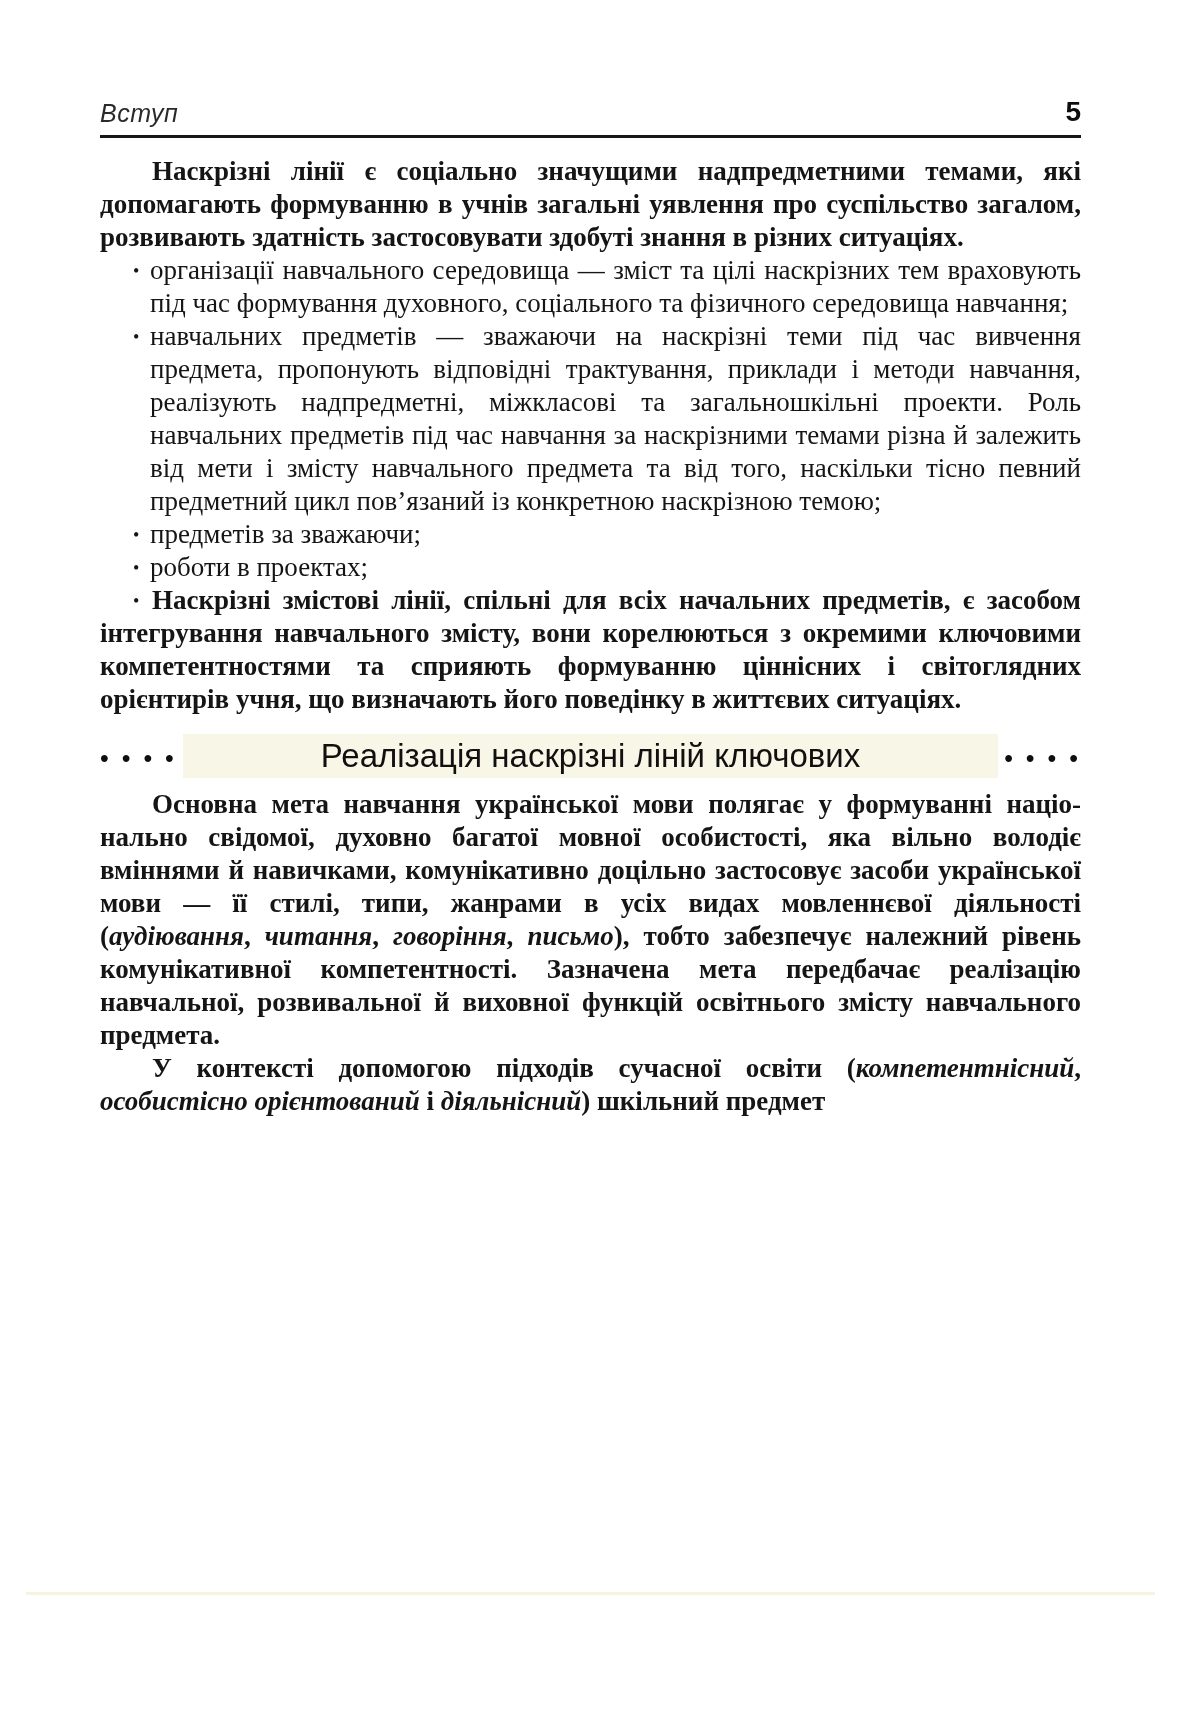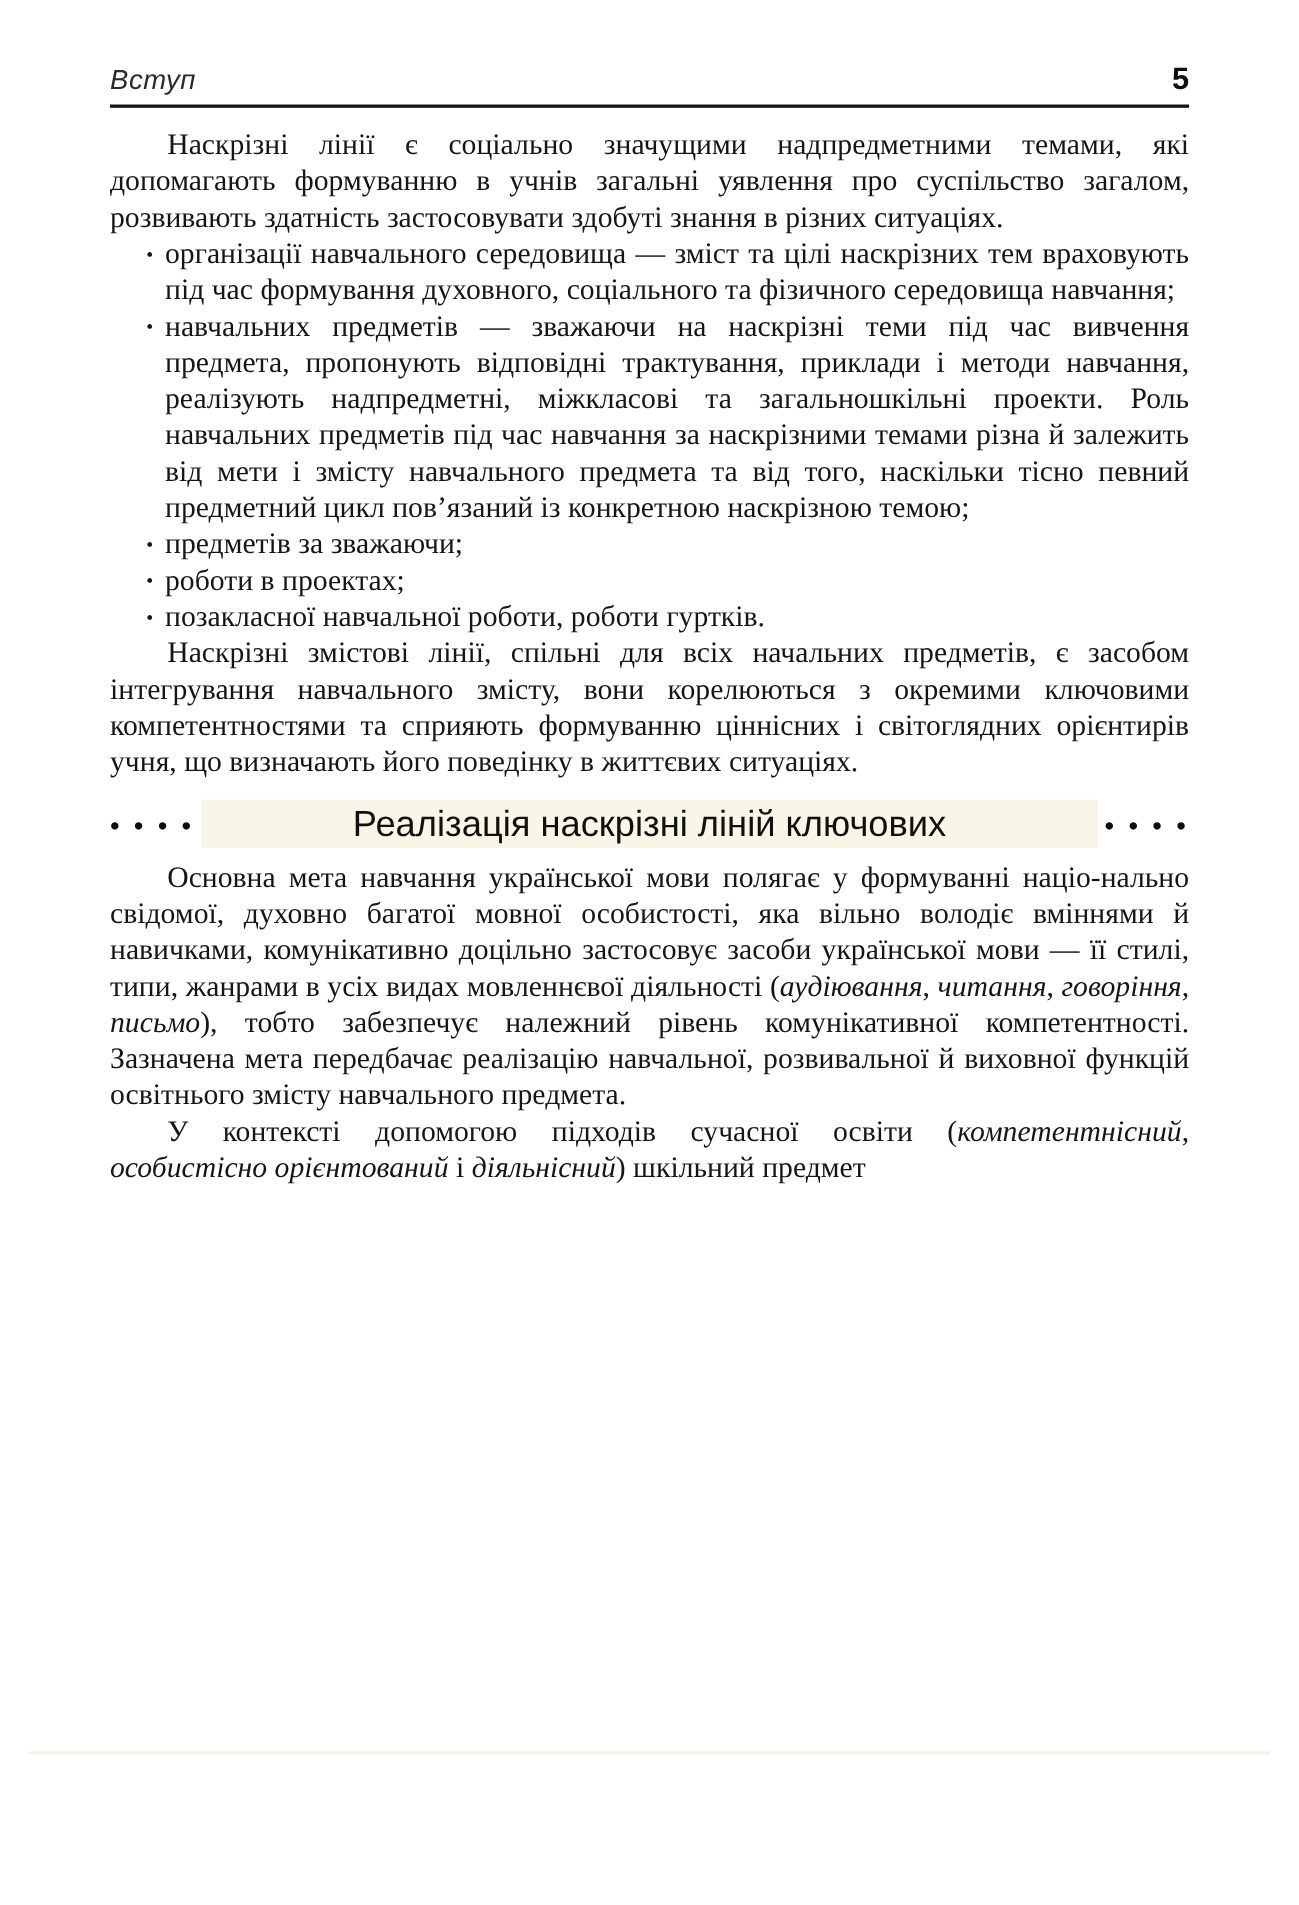--- a/index.html
+++ b/index.html
@@ -7,21 +7,21 @@
     width: 1181px; height: 1732px;
     background: #ffffff;
     font-family: "Liberation Serif", serif;
     color: #151515;
     position: relative;
     overflow: hidden;
   }
   .page {
     box-sizing: border-box;
     width: 1181px; height: 1512px;
-    padding: 56px 100px 0 100px;
+    padding: 96px 100px 0 100px;
     position: relative;
   }
   .page-header {
     display: flex;
     justify-content: space-between;
     align-items: flex-end;
     font-family: "Liberation Sans", sans-serif;
   }
   .running-title {
     font-style: italic;
@@ -40,21 +40,21 @@
     height: 0;
   }
   .page-body {
     margin-top: 17px;
     font-size: 27px;
     line-height: 33px;
     text-align: justify;
     hyphens: auto;
     -webkit-hyphens: auto;
   }
-  .para { margin: 0; text-indent: 52px; }
+  .para { margin: 0; text-indent: 52px; font-weight: bold; }
   .bullet-item {
     position: relative;
     padding-left: 50px;
     text-indent: 0;
   }
   .bullet-dot {
     position: absolute;
     left: 33px; top: 1px;
     font-size: 18px;
     color: #151515;
@@ -110,21 +110,21 @@
   <div class="header-rule"></div>
 
   <main class="page-body">
 
     <section id="intro-blocks">
         <p class="para"><span>Наскрізні лінії є соціально значущими надпредметними темами, які допомагають формуванню в учнів загальні уявлення про суспільство загалом, розвивають здатність застосовувати здобуті знання в різних ситуаціях.</span></p>
         <div class="bullet-item"><span class="bullet-dot">•</span><span>організації навчального середовища — зміст та цілі наскрізних тем враховують під час формування духовного, соціального та фізичного середовища навчання;</span></div>
         <div class="bullet-item"><span class="bullet-dot">•</span><span>навчальних предметів — зважаючи на наскрізні теми під час вивчення предмета, пропонують відповідні трактування, приклади і методи навчання, реалізують надпредметні, міжкласові та загальношкільні проекти. Роль навчальних предметів під час навчання за наскрізними темами різна й залежить від мети і змісту навчального предмета та від того, наскільки тісно певний предметний цикл пов’язаний із конкретною наскрізною темою;</span></div>
         <div class="bullet-item"><span class="bullet-dot">•</span><span>предметів за зважаючи;</span></div>
         <div class="bullet-item"><span class="bullet-dot">•</span><span>роботи в проектах;</span></div>
-        <div class="bullet-item"><span class="bullet-dot">•</span><span>позакласної навчальної роботи, роботи гуртків.</span></div>
+        <div class="bullet-item"><span class="bullet-dot">•</span></div>
         <p class="para"><span>Наскрізні змістові лінії, спільні для всіх начальних предметів, є засобом інтегрування навчального змісту, вони корелюються з окремими ключовими компетентностями та сприяють формуванню ціннісних і світоглядних орієнтирів учня, що визначають його поведінку в життєвих ситуаціях.</span></p>
       </section>
 
     <h2 class="section-heading">
       <div class="heading-row">
         <span class="heading-dots">• • • •</span>
         <span class="heading-line1">Реалізація наскрізні ліній ключових</span>
         <span class="heading-dots">• • • •</span>
       </div>
     </h2>

